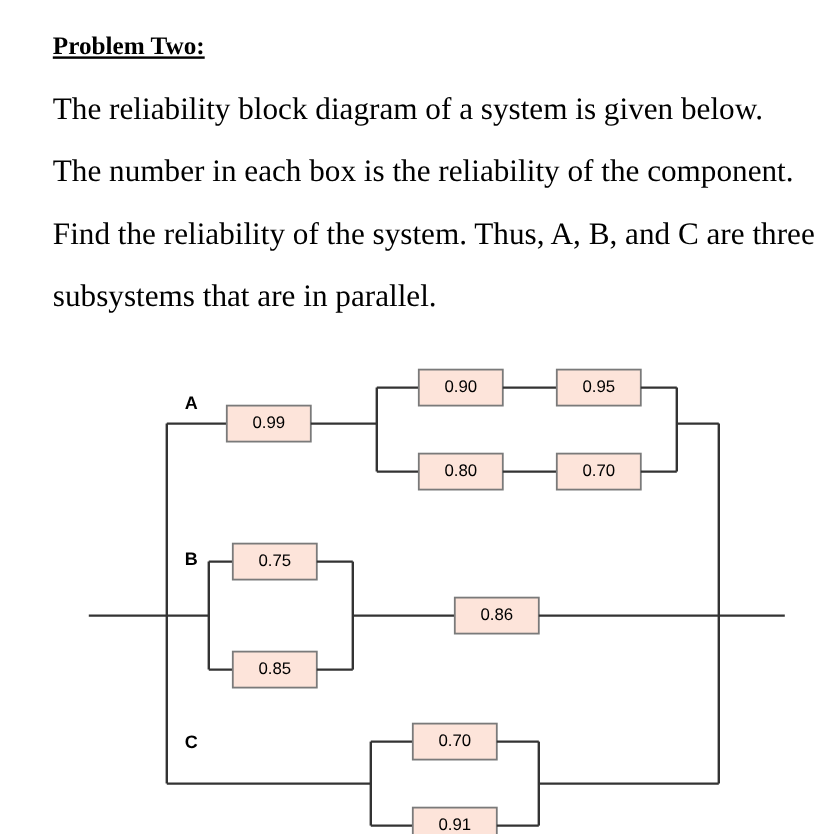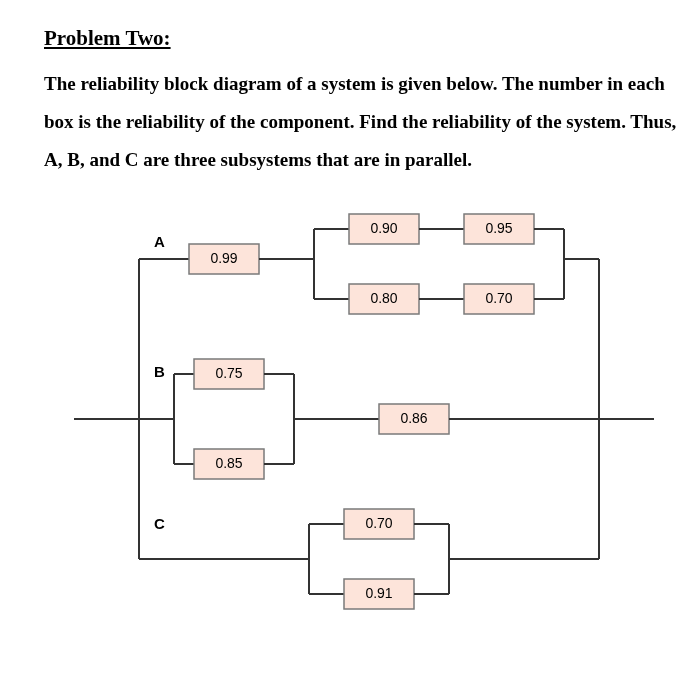--- a/index.html
+++ b/index.html
@@ -16,23 +16,22 @@
     box-sizing: border-box;
     margin-left: 12px;
   }
   .title {
     font-size: 21px;
     font-weight: bold;
     text-decoration: underline;
     margin-bottom: 14px;
   }
   .body-text {
-    font-size: 19px;
+    font-size: 26px;
     line-height: 2.0;
-    font-weight: bold;
   }
   .diagram-wrap {
     position: relative;
     width: 640px;
     height: 420px;
     margin-top: 20px;
   }
   .diagram-wrap svg {
     position: absolute;
     left: 0; top: 0;

